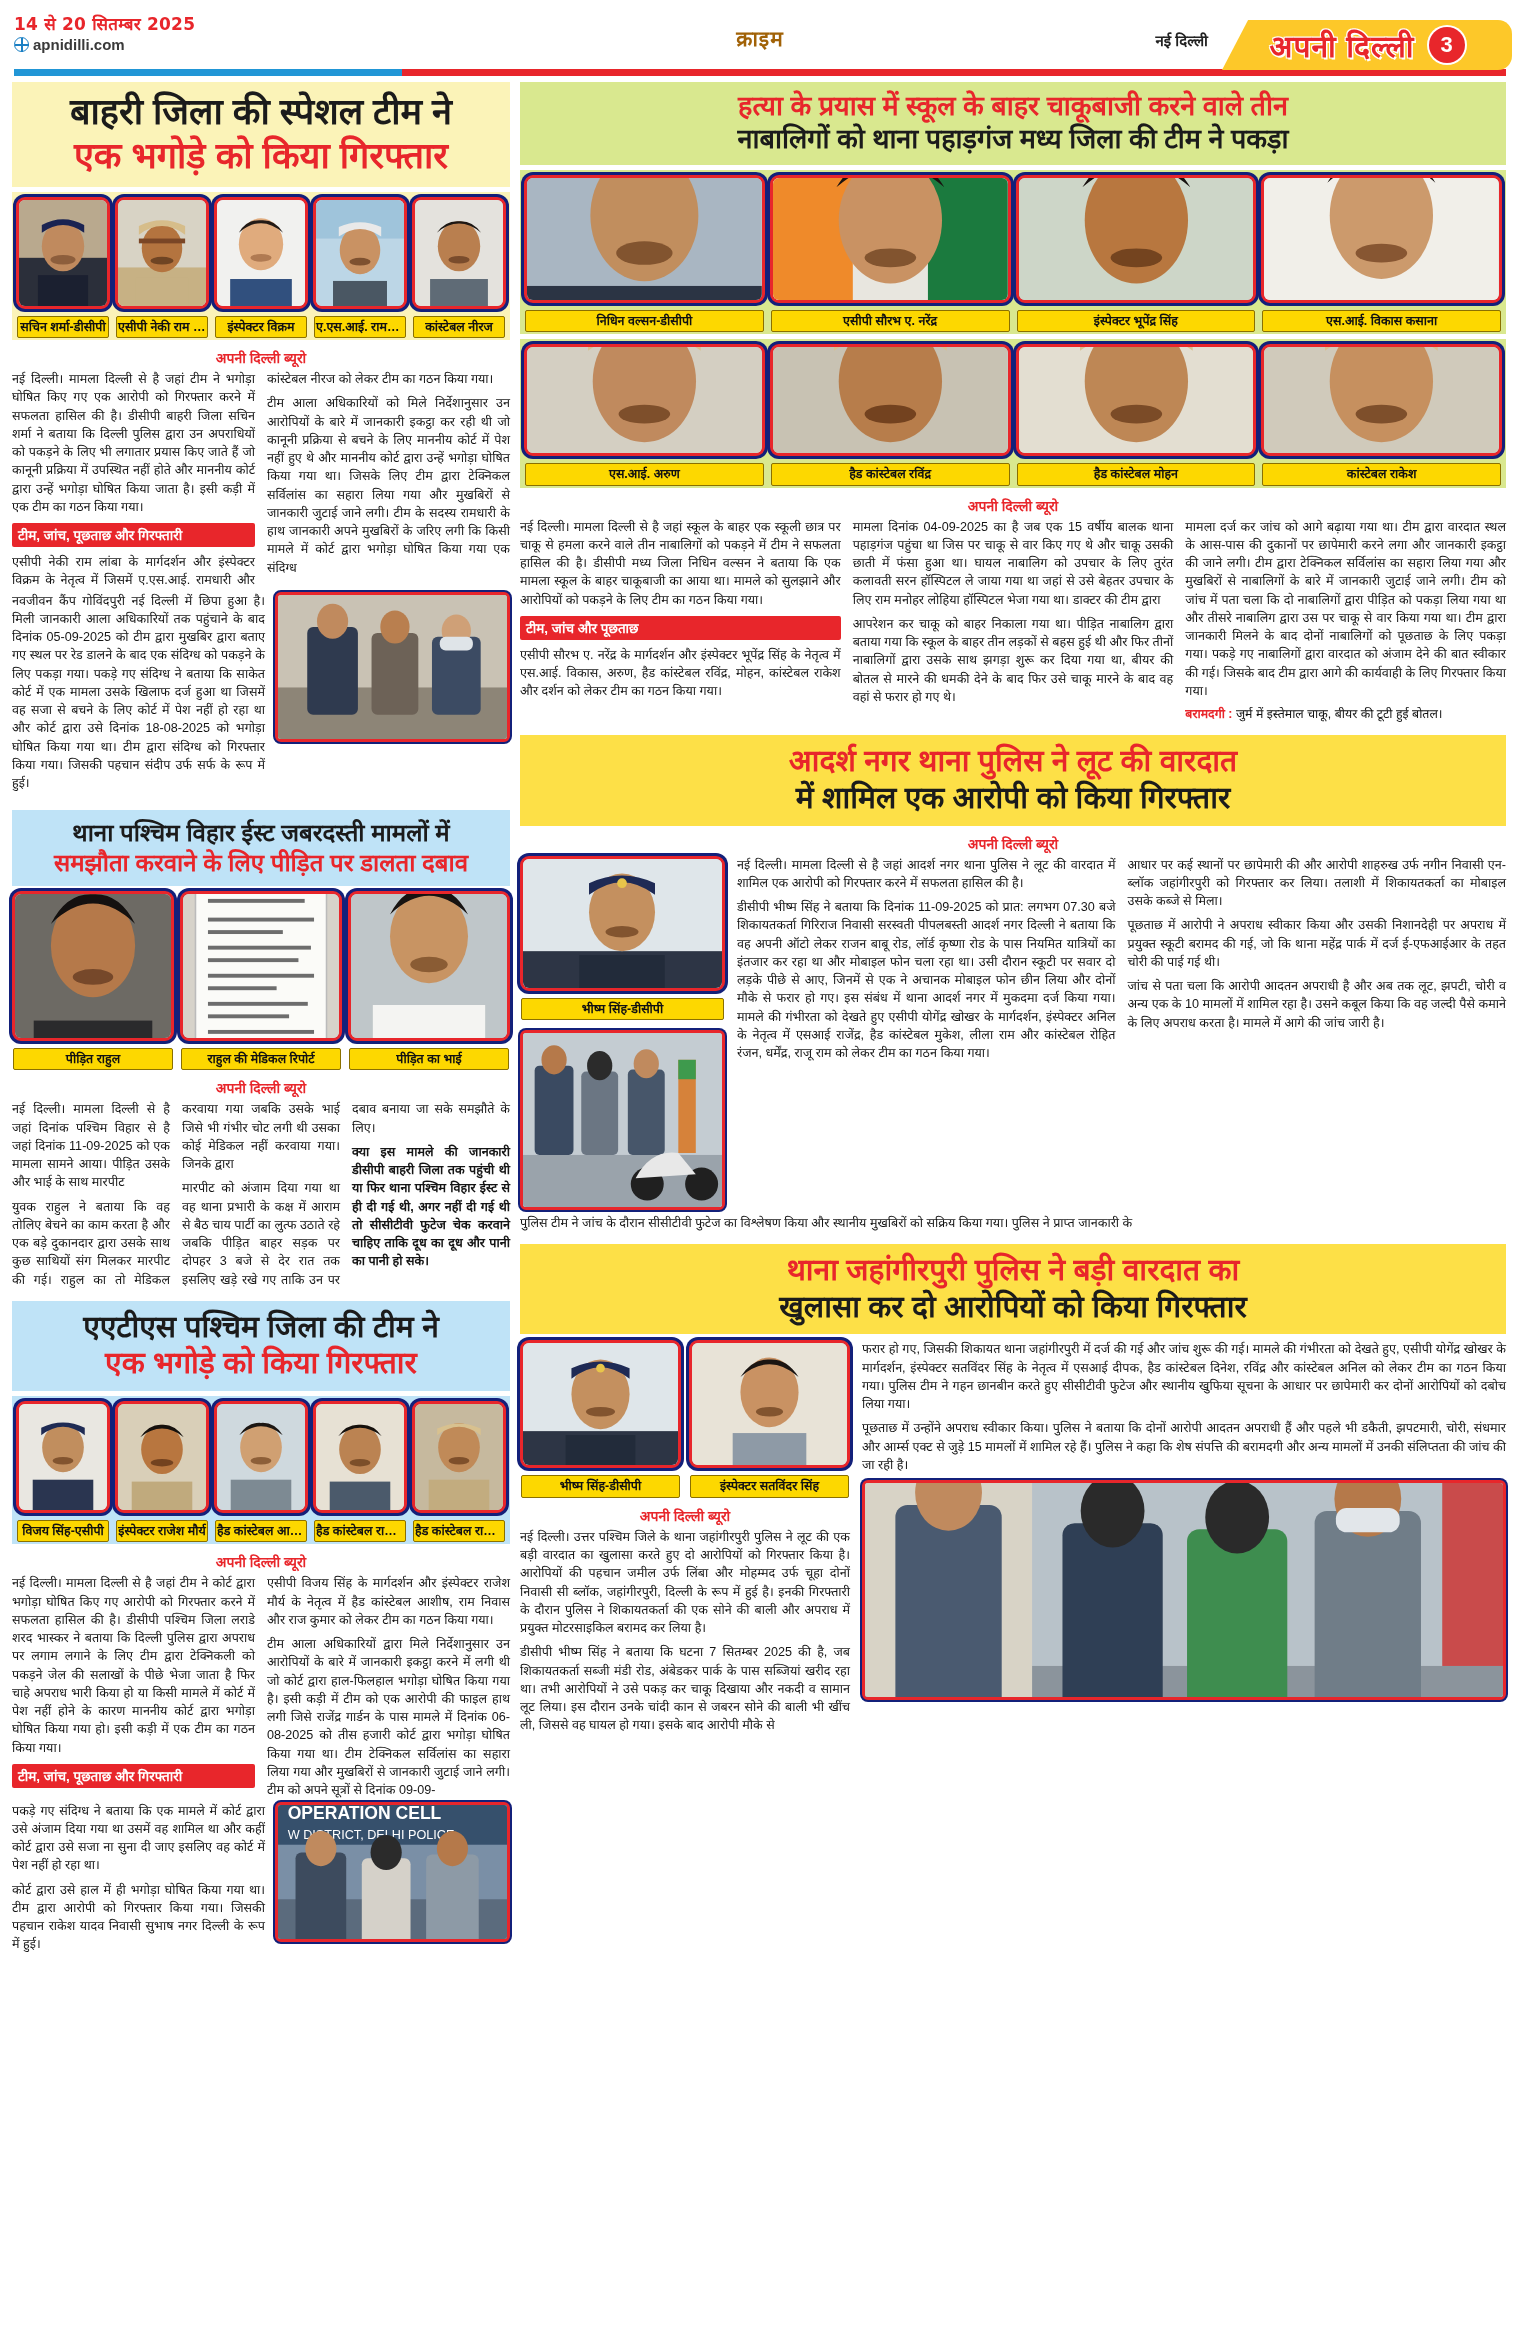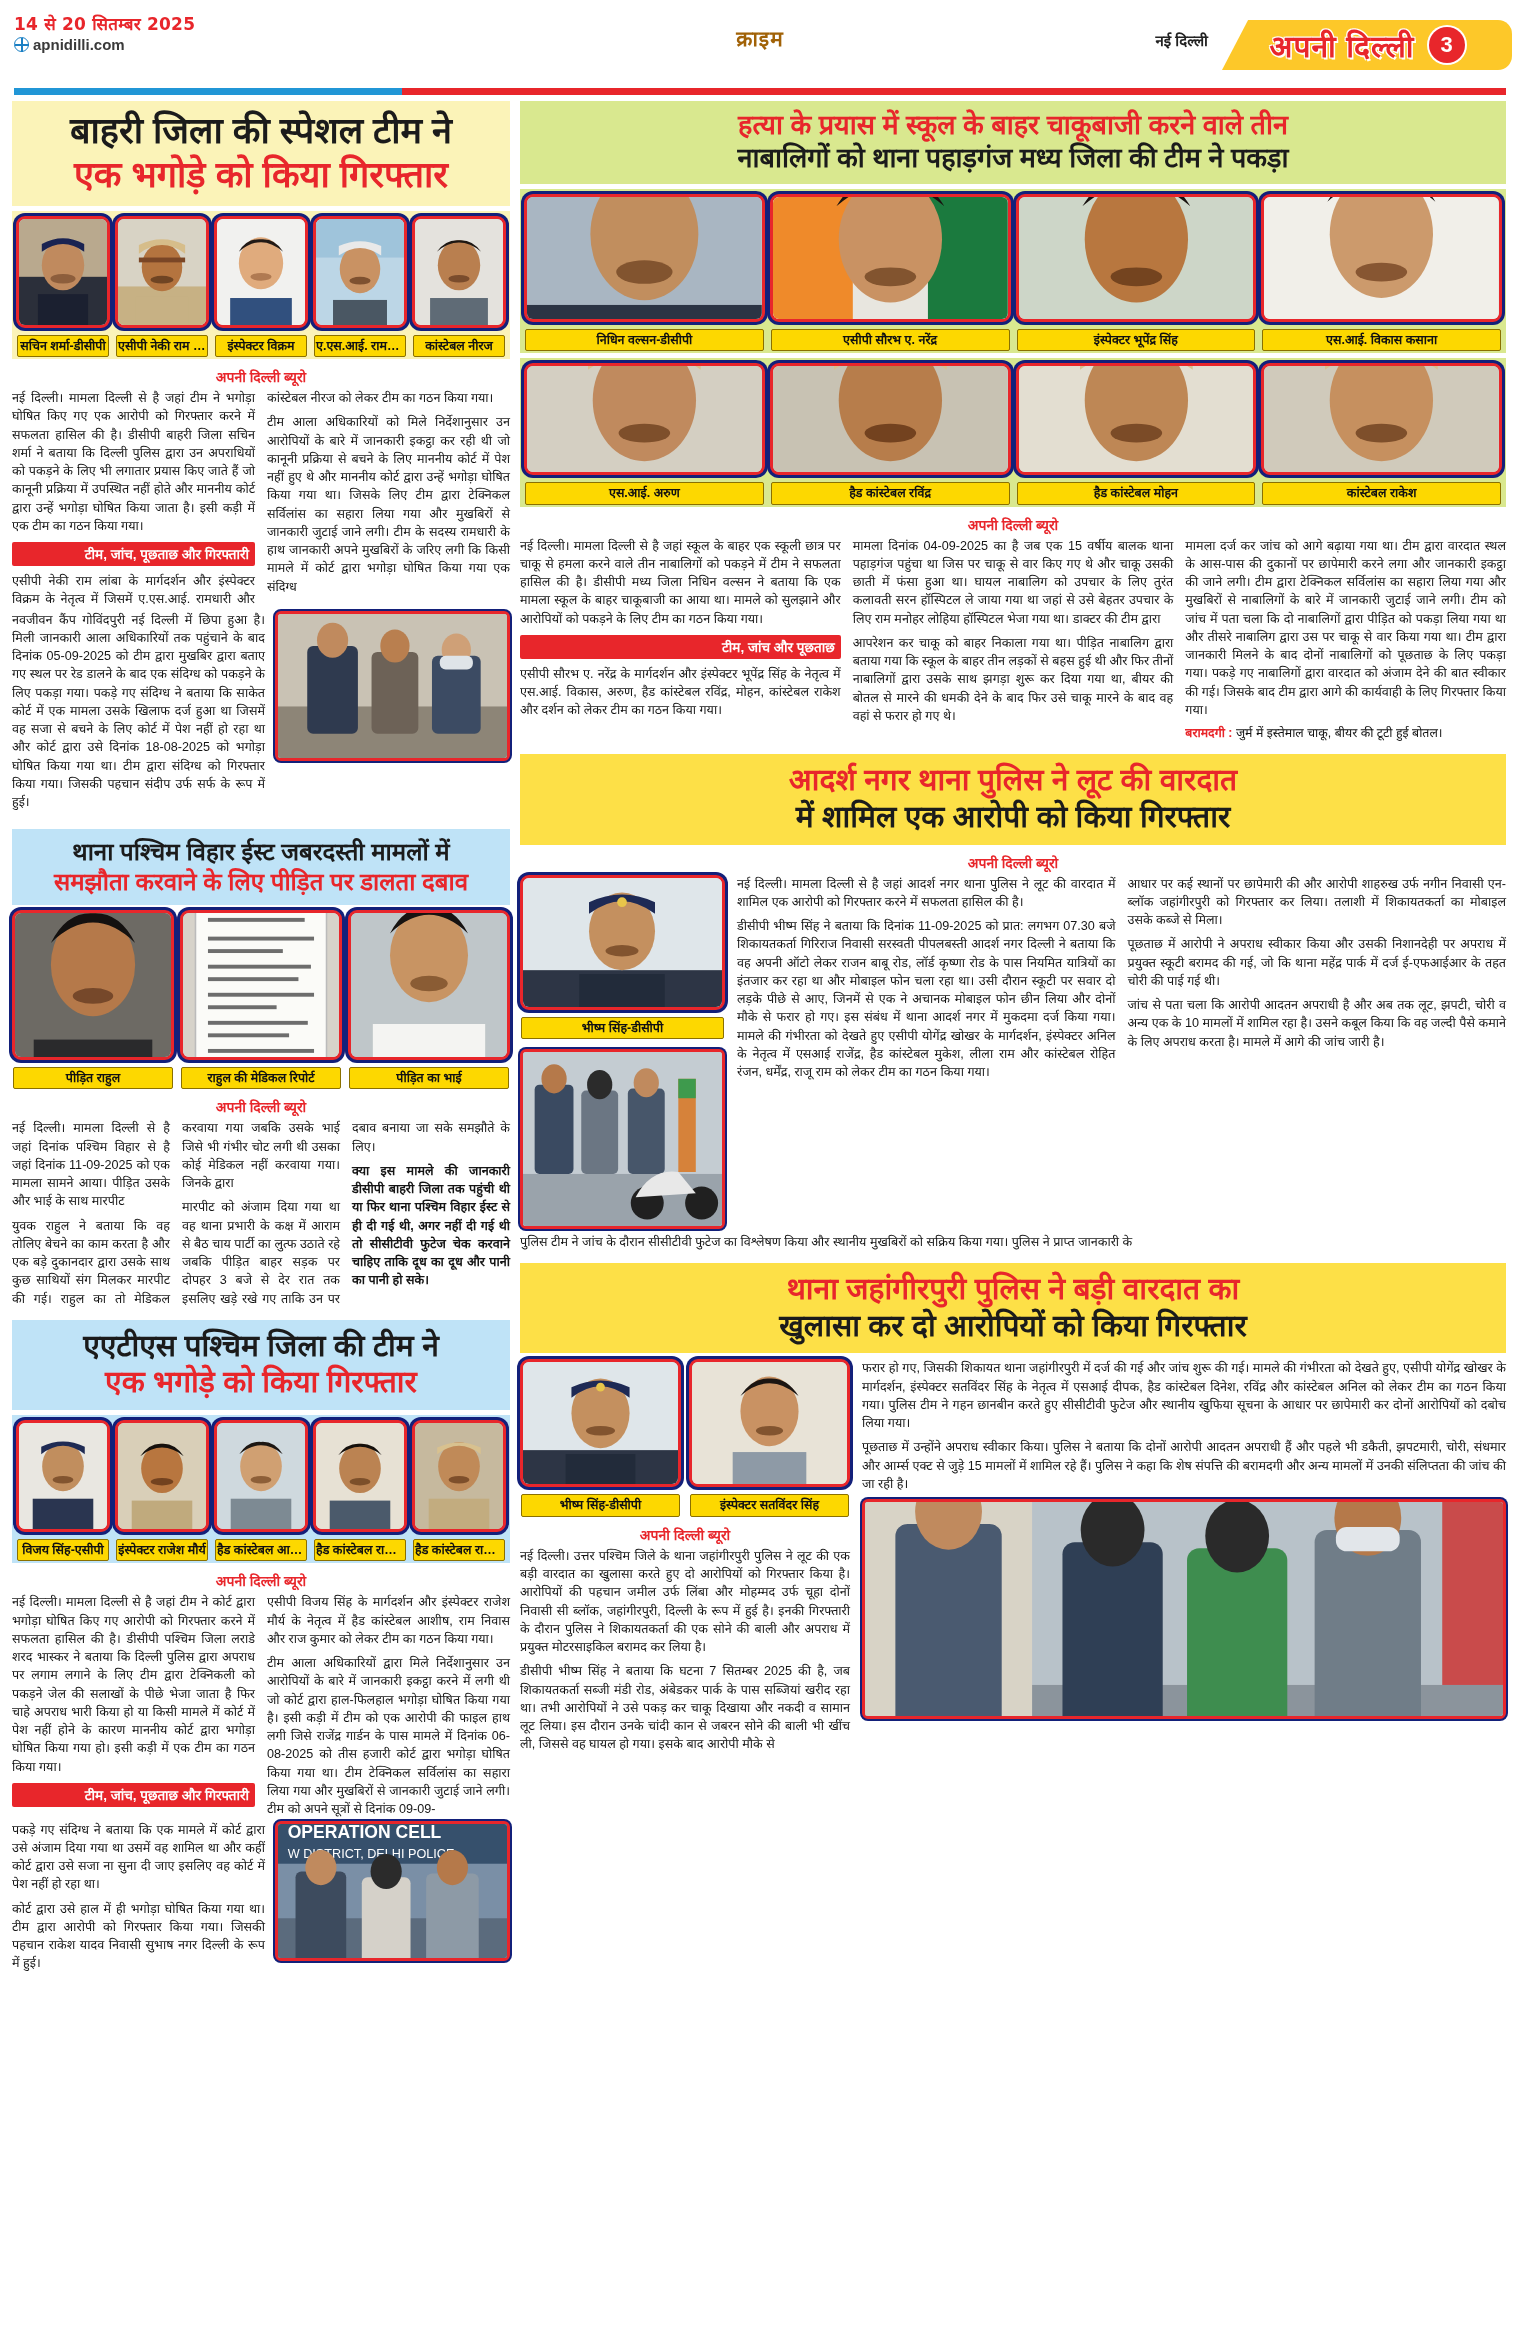--- a/index.html
+++ b/index.html
@@ -5,21 +5,21 @@
   * { box-sizing: border-box; margin:0; padding:0; }
   html,body { background:#fff; }
   body {
     width:1520px; height:2333px;
     font-family:"Liberation Sans", sans-serif;
     position:relative; overflow:hidden;
     color:#111;
   }
 
   
-  .masthead { position:relative; height:88px; padding:16px 14px; }
+  .masthead { position:relative; height:69px; padding:16px 14px; }
   .mh-date {
     position:absolute; left:14px; top:12px;
     color:#e8262b; font-weight:700; font-size:17px; letter-spacing:.2px;
     font-family:"DejaVu Sans", sans-serif;
   }
   .mh-site { position:absolute; left:14px; top:36px; display:flex; align-items:center; gap:4px; }
   .globe { width:15px; height:15px; border-radius:50%; border:1.6px solid #1a7fc4; position:relative; }
   .globe:before { content:""; position:absolute; left:-0.5px; top:6px; width:14px; height:1.5px; background:#1a7fc4; }
   .globe:after { content:""; position:absolute; left:6px; top:-0.5px; width:1.5px; height:14px; background:#1a7fc4; }
   .mh-site-text { font-size:15px; font-weight:700; color:#3a3a3a; }
@@ -97,21 +97,21 @@
   
   .byline { text-align:center; color:#e8262b; font-weight:700; font-size:14px; margin:8px 0 3px 0; }
   .body-cols { column-gap:12px; }
   .body-cols.c2 { column-count:2; }
   .body-cols.c3 { column-count:3; }
   .ptext {
     font-size:12.6px; line-height:1.45; text-align:justify; color:#151515;
     margin-bottom:6px;
   }
   .subhead {
-    background:#e8262b; color:#fff; text-align:right; font-weight:700;
+    background:#e8262b; color:#fff; text-align:left; font-weight:700;
     font-size:13.5px; padding:3px 6px; margin:7px 0 6px 0; border-radius:2px;
   }
   .seized {
     font-size:12.4px; line-height:1.4; margin-top:6px;
   }
   .seized b { color:#e8262b; }
 
   .inline-photo {
     border:3px solid #e8262b; border-radius:6px; overflow:hidden;
     box-shadow:0 0 0 2px #13207a; background:#c9d2da;

